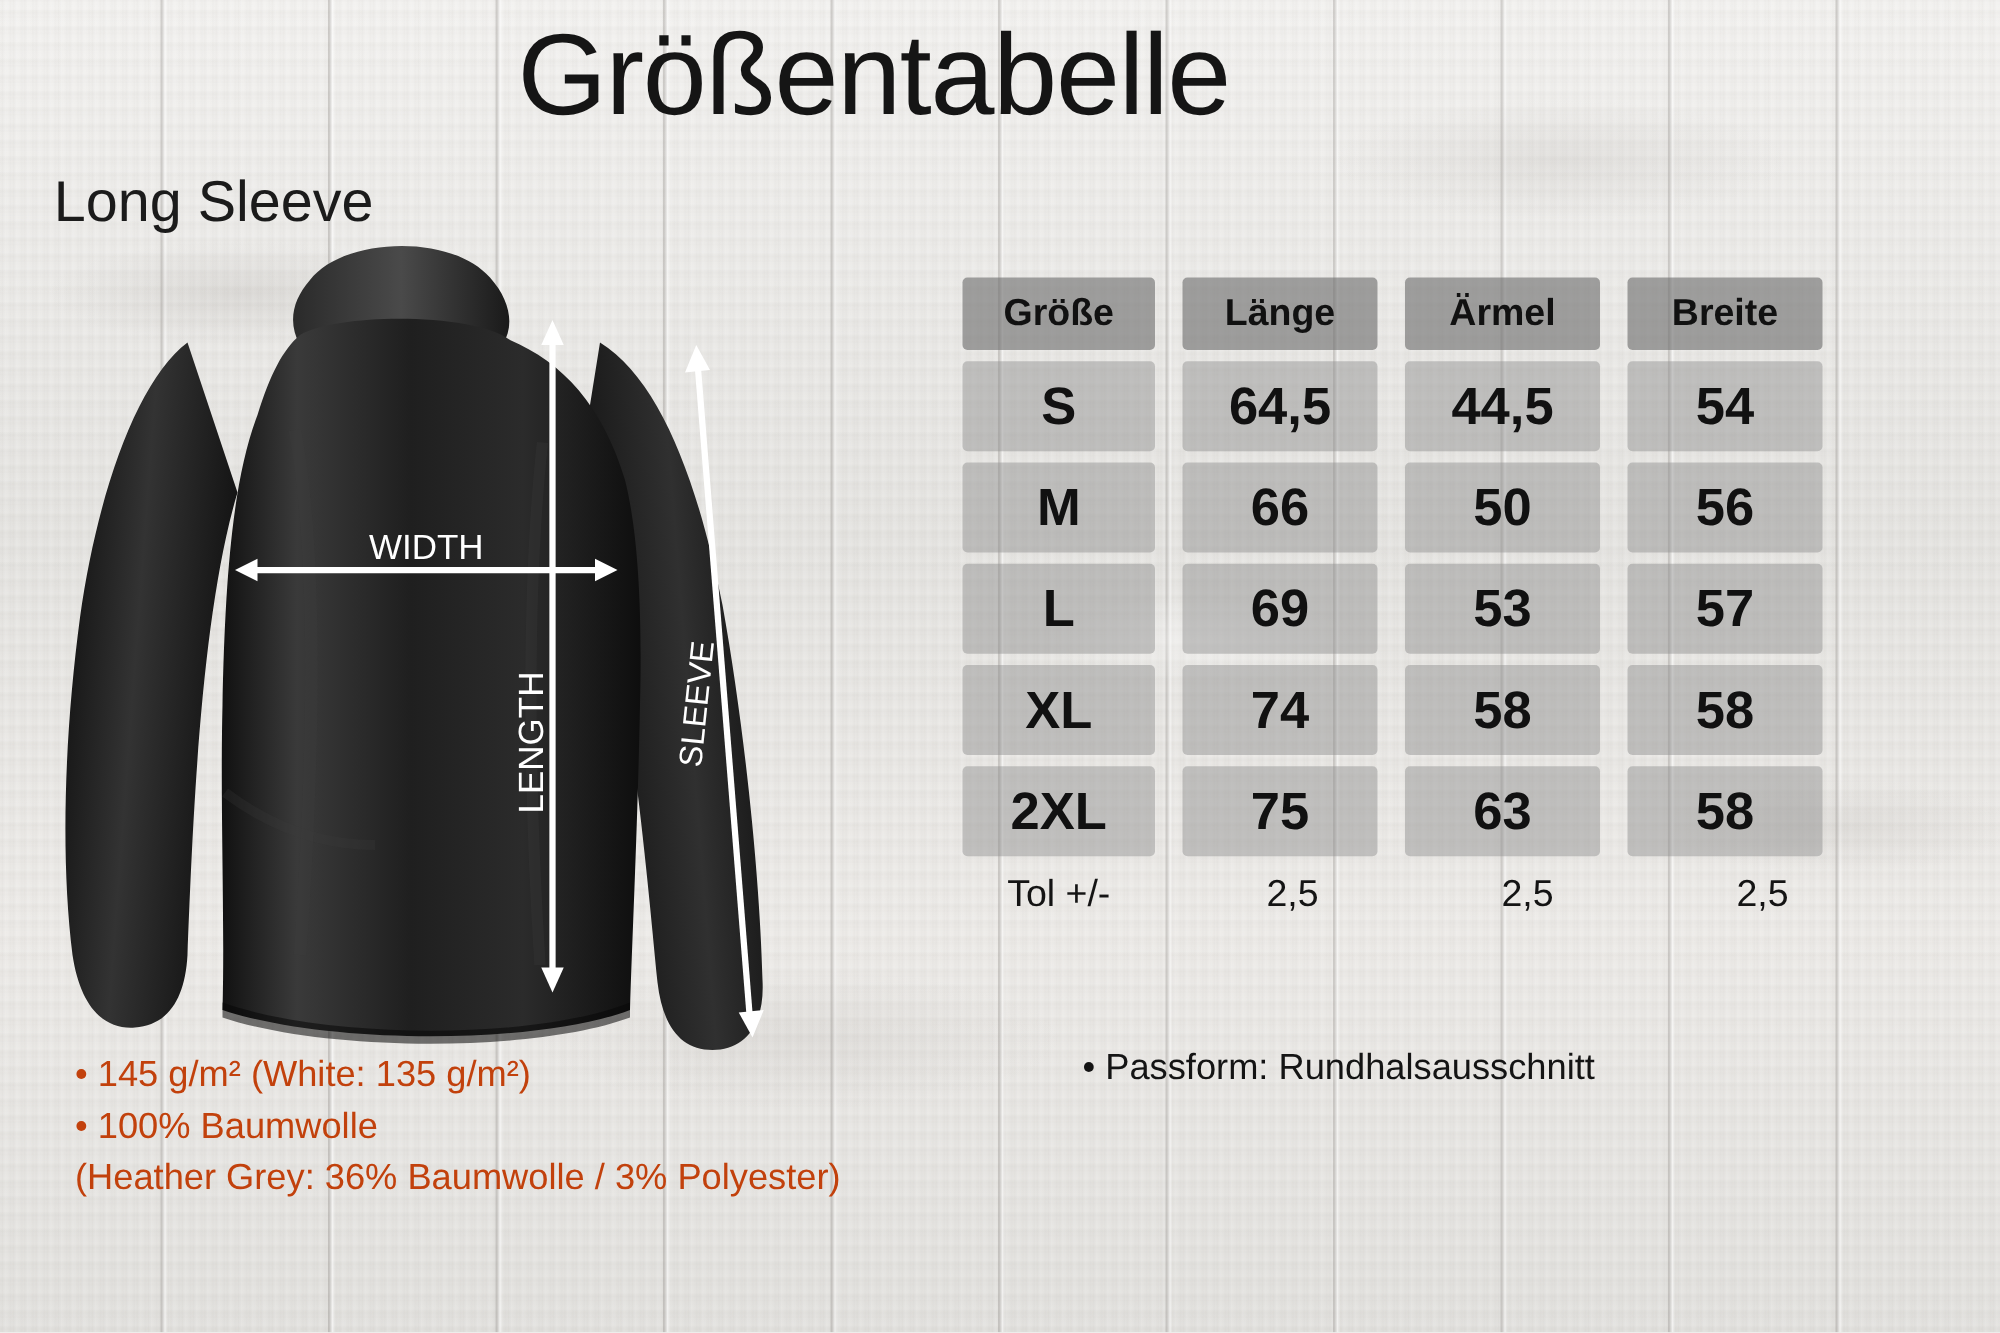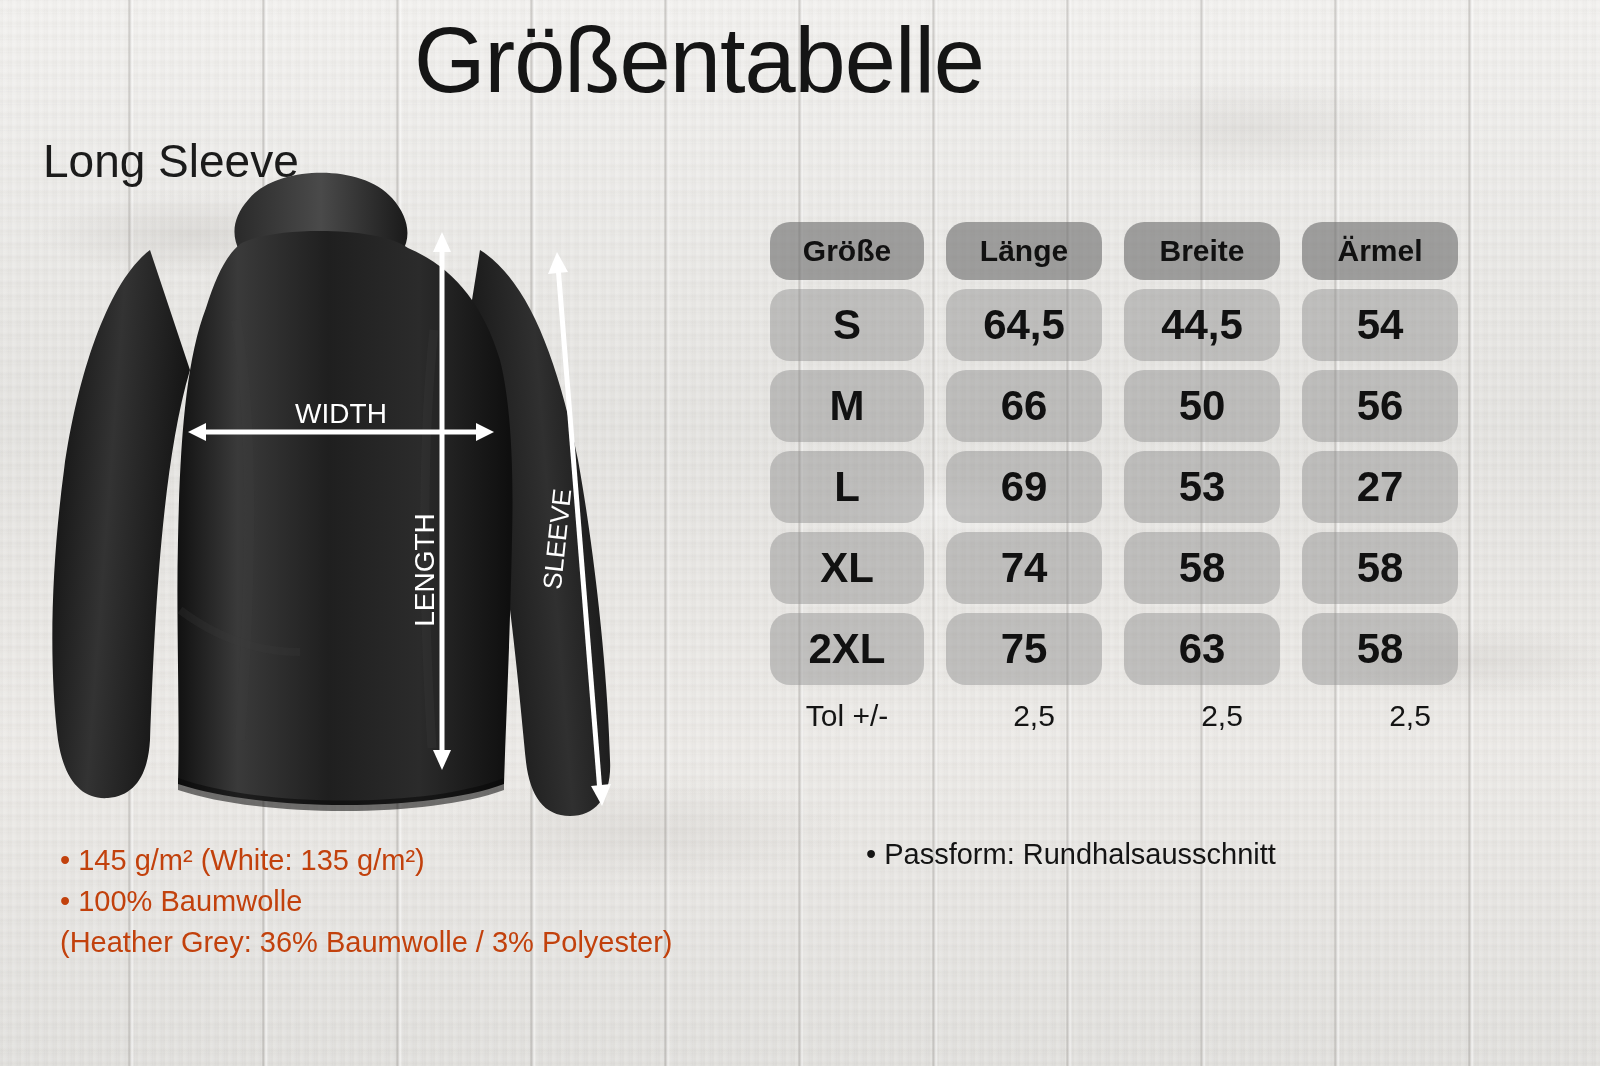--- a/index.html
+++ b/index.html
@@ -85,41 +85,41 @@
     top: 176px;
     right: 96px;
     font-size: 29px;
     color: #1b1b1b;
   }
 
   
   .shirt-area {
     position: absolute;
     left: 30px;
-    top: 140px;
+    top: 164px;
     width: 660px;
     height: 690px;
   }
   .shirt-area svg { display: block; }
 
   
   .table {
     position: absolute;
     left: 770px;
     top: 222px;
     width: 780px;
   }
   .row {
     display: flex;
     gap: 22px;
     margin-bottom: 9px;
   }
   .cell {
     flex: 0 0 auto;
-    border-radius: 20px;
+    border-radius: 4px;
     display: flex;
     align-items: center;
     justify-content: center;
     font-weight: bold;
     color: #111;
   }
   .c-size { width: 154px; }
   .c-len  { width: 156px; }
   .c-wid  { width: 156px; }
   .c-slv  { width: 156px; }
@@ -249,43 +249,43 @@
       <polygon points="572,666 561,646 581,644" fill="#ffffff"></polygon>
       <text x="536" y="400" fill="#ffffff" font-family="Liberation Sans, sans-serif" font-size="26" text-anchor="middle" transform="rotate(-84 536 400)">SLEEVE</text>
     </svg>
   </div>
 
   <div class="table">
 
     <div class="row row-head">
       <div class="cell c-size">Größe</div>
       <div class="cell c-len">Länge</div>
+      <div class="cell c-slv">Ärmel</div>
       <div class="cell c-wid">Breite</div>
-      <div class="cell c-slv">Ärmel</div>
     </div>
 
     <div class="row row-data">
       <div class="cell c-size">S</div>
       <div class="cell c-len">64,5</div>
       <div class="cell c-wid">44,5</div>
       <div class="cell c-slv">54</div>
     </div>
 
     <div class="row row-data">
       <div class="cell c-size">M</div>
       <div class="cell c-len">66</div>
       <div class="cell c-wid">50</div>
       <div class="cell c-slv">56</div>
     </div>
 
     <div class="row row-data">
       <div class="cell c-size">L</div>
       <div class="cell c-len">69</div>
       <div class="cell c-wid">53</div>
-      <div class="cell c-slv">27</div>
+      <div class="cell c-slv">57</div>
     </div>
 
     <div class="row row-data">
       <div class="cell c-size">XL</div>
       <div class="cell c-len">74</div>
       <div class="cell c-wid">58</div>
       <div class="cell c-slv">58</div>
     </div>
 
     <div class="row row-data">

